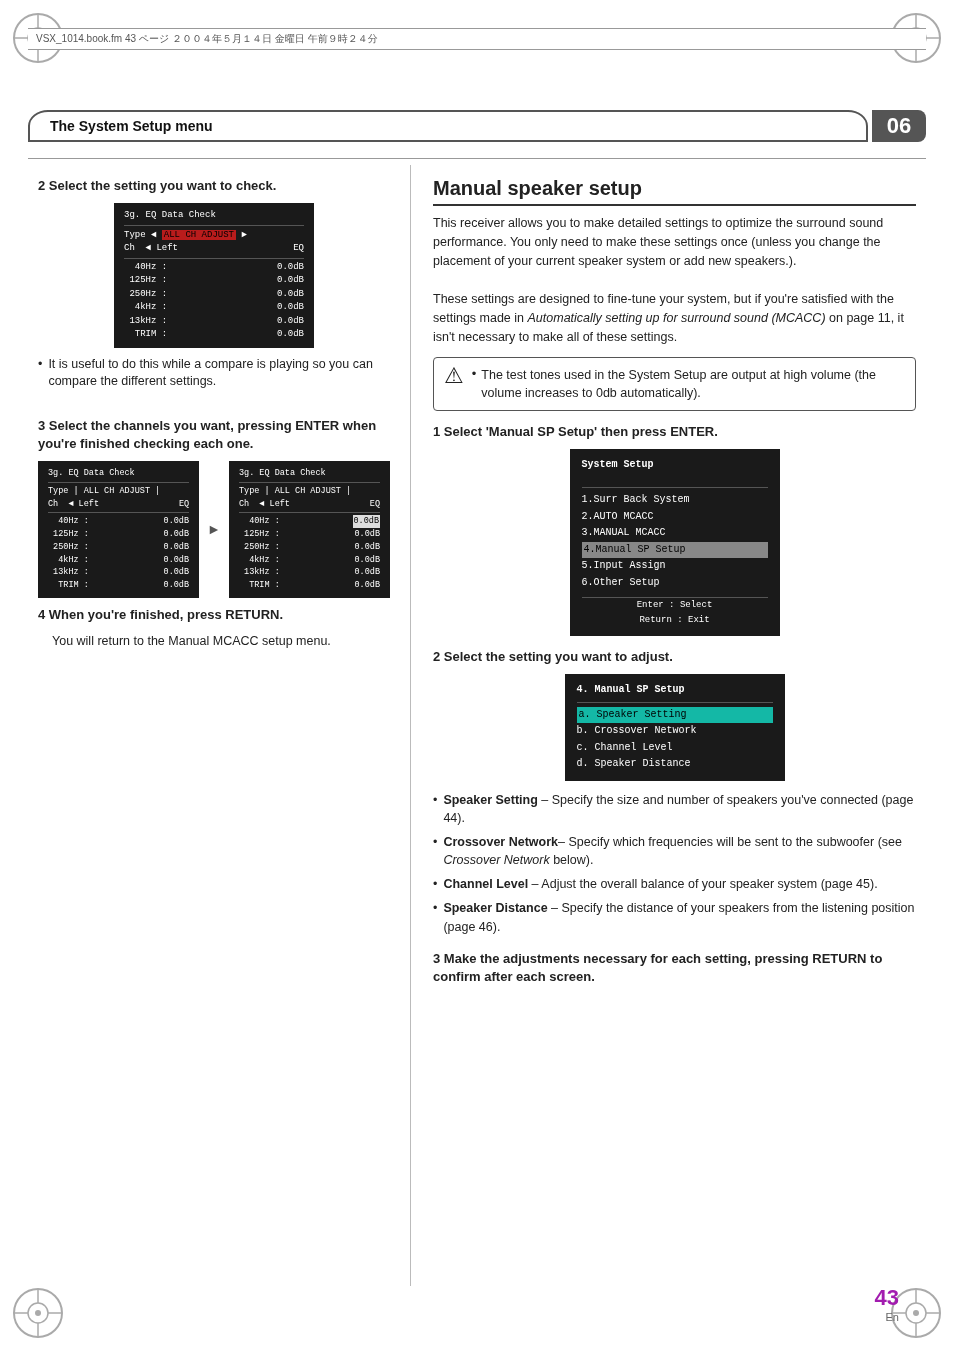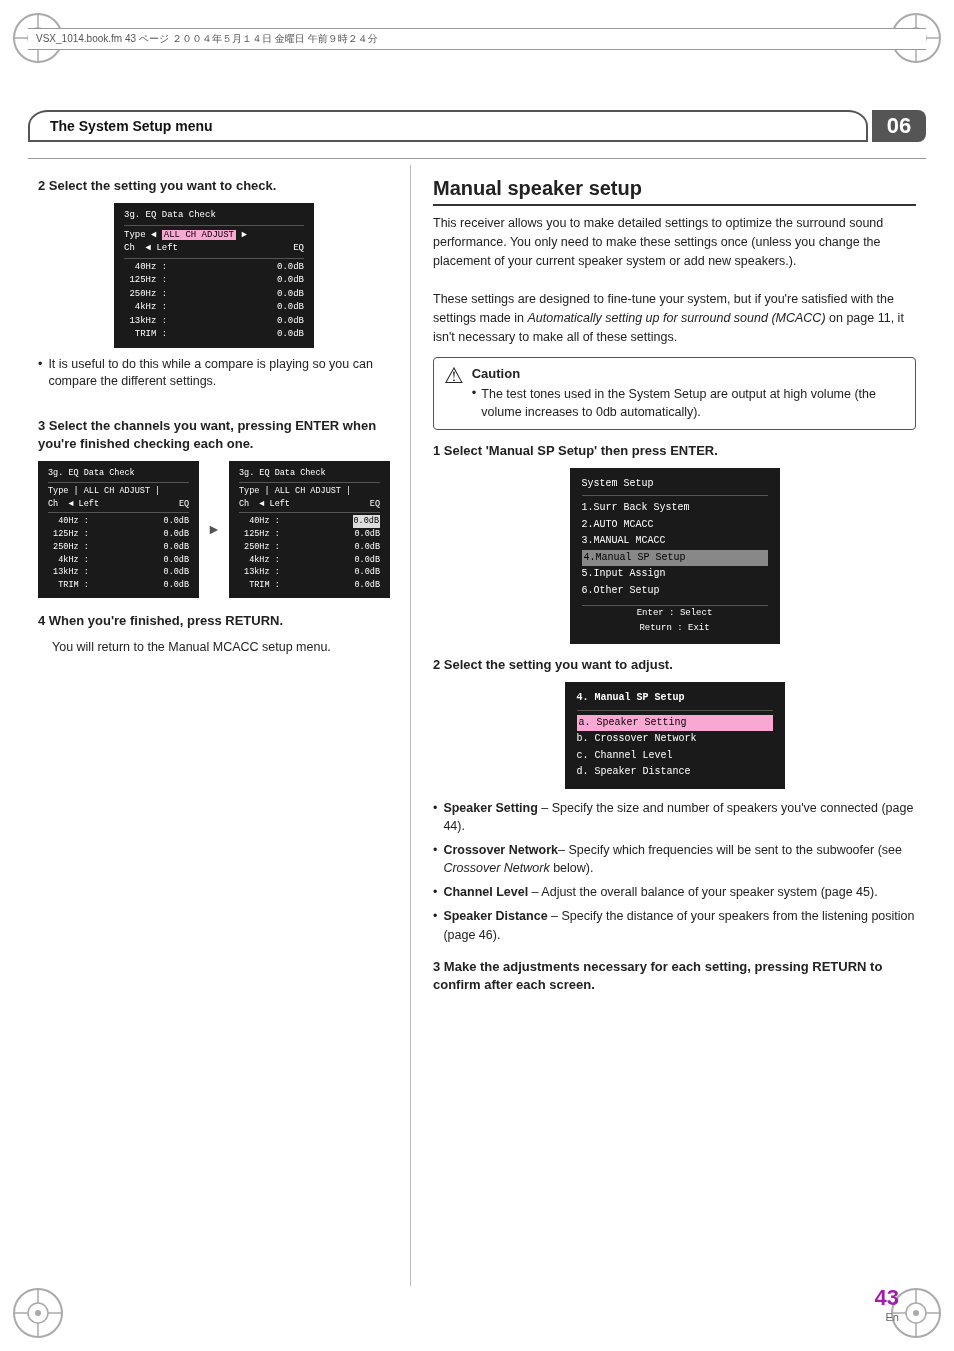--- a/index.html
+++ b/index.html
@@ -211,21 +211,21 @@
 <div style="position:absolute;top:165px;left:28px;right:28px;bottom:65px;display:flex;">
 
   <div style="width:380px;padding:12px 18px 12px 10px;">
 
     <div>
       <p class="step-heading">2   Select the setting you want to check.</p>
 
       <div class="screen-box" style="margin:8px auto;">
         <div style="font-size:9px;border-bottom:1px solid #555;margin-bottom:3px;padding-bottom:2px;">3g. EQ Data Check</div>
         <div style="display:flex;justify-content:space-between;font-size:9px;">
-          <span>Type ◄ <span style="background:#f9a8d4;color:#000;padding:0 2px;">ALL CH ADJUST</span> ►</span>
+          <span>Type ◄ <span style="background:#b91c1c;color:#000;padding:0 2px;">ALL CH ADJUST</span> ►</span>
         </div>
         <div style="display:flex;justify-content:space-between;font-size:9px;border-bottom:1px solid #555;padding-bottom:2px;margin-bottom:2px;">
           <span>Ch &nbsp;◄ Left</span>
             <span>EQ</span>
         </div>
         <div style="font-size:9px;">
           <div style="display:flex;justify-content:space-between;">
               <span>&nbsp;&nbsp;40Hz :</span>
               <span>0.0dB</span>
             </div>
@@ -329,73 +329,72 @@
               </div>
             <div style="display:flex;justify-content:space-between;">
                 <span>&nbsp;&nbsp;TRIM :</span>
                 <span>0.0dB</span>
               </div>
           </div>
         </div>
       </div>
     </div>
 
-    <div style="margin-top:14px;">
+    <div style="margin-top:8px;">
       <p class="step-heading">4   When you're finished, press RETURN.</p>
       <p style="font-size:12.5px;line-height:1.5;margin-left:14px;">You will return to the Manual MCACC setup menu.</p>
     </div>
 
   </div>
 
   <div style="width:1px;background:#bbb;align-self:stretch;margin:0 2px;"></div>
 
   <div style="flex:1;padding:12px 10px 12px 20px;">
 
     <div style="font-size:20px;font-weight:bold;margin-bottom:8px;border-bottom:2px solid #333;padding-bottom:4px;">Manual speaker setup</div>
 
     <p style="font-size:12.5px;line-height:1.5;margin-bottom:20px;">This receiver allows you to make detailed settings to optimize the surround sound performance. You only need to make these settings once (unless you change the placement of your current speaker system or add new speakers.).</p>
     <p style="font-size:12.5px;line-height:1.5;margin-bottom:10px;">
       These settings are designed to fine-tune your system, but if you're satisfied with the settings made in <em>Automatically setting up for surround sound (MCACC)</em> on page 11, it isn't necessary to make all of these settings.
     </p>
 
     <div style="border:1.5px solid #555;border-radius:4px;padding:8px 10px;margin:10px 0;display:flex;align-items:flex-start;gap:8px;">
       <span style="font-size:22px;flex-shrink:0;margin-top:-3px;">⚠</span>
       <div>
-        <div style="font-weight:bold;margin-bottom:4px;">Caution</div>
         <div style="display:flex;align-items:flex-start;">
           <span style="margin-right:5px;font-size:13px;">•</span>
           <span style="font-size:12.5px;line-height:1.45;">The test tones used in the System Setup are output at high volume (the volume increases to 0db automatically).</span>
         </div>
       </div>
     </div>
 
     <div style="margin-top:12px;">
       <p class="step-heading">1   Select 'Manual SP Setup' then press ENTER.</p>
 
       <div style="background:#1a1a1a;color:#fff;font-family:'Courier New',monospace;font-size:10px;padding:8px 12px;margin:8px auto;width:210px;line-height:1.65;">
-        <div style="font-weight:normal;margin-bottom:4px;border-bottom:1px solid #555;padding-bottom:3px;">System Setup</div>
+        <div style="font-weight:bold;margin-bottom:4px;border-bottom:1px solid #555;padding-bottom:14px;">System Setup</div>
         <div>1.Surr Back System</div>
         <div>2.AUTO MCACC</div>
         <div>3.MANUAL MCACC</div>
         <div style="background:#888;color:#000;padding:0 2px;">4.Manual SP Setup</div>
         <div>5.Input Assign</div>
         <div>6.Other Setup</div>
         <div style="margin-top:6px;border-top:1px solid #555;text-align:center;font-size:9px;">
           <div>Enter : Select</div>
           <div>Return : Exit</div>
         </div>
       </div>
     </div>
 
     <div style="margin-top:12px;">
       <p class="step-heading">2   Select the setting you want to adjust.</p>
 
       <div style="background:#1a1a1a;color:#fff;font-family:'Courier New',monospace;font-size:10px;padding:8px 12px;margin:8px auto;width:220px;line-height:1.65;">
         <div style="font-weight:bold;margin-bottom:4px;border-bottom:1px solid #555;padding-bottom:3px;">4. Manual SP Setup</div>
-        <div style="background:#f9a8d4;color:#000;padding:0 2px;">a. Speaker Setting</div>
+        <div style="background:#14b8a6;color:#000;padding:0 2px;">a. Speaker Setting</div>
         <div>b. Crossover Network</div>
         <div>c. Channel Level</div>
         <div>d. Speaker Distance</div>
       </div>
     </div>
 
     <div style="margin-top:10px;">
       <div class="sp-bullet">
         <span><strong>Speaker Setting</strong> – Specify the size and number of speakers you've connected (page 44).</span>
       </div>

